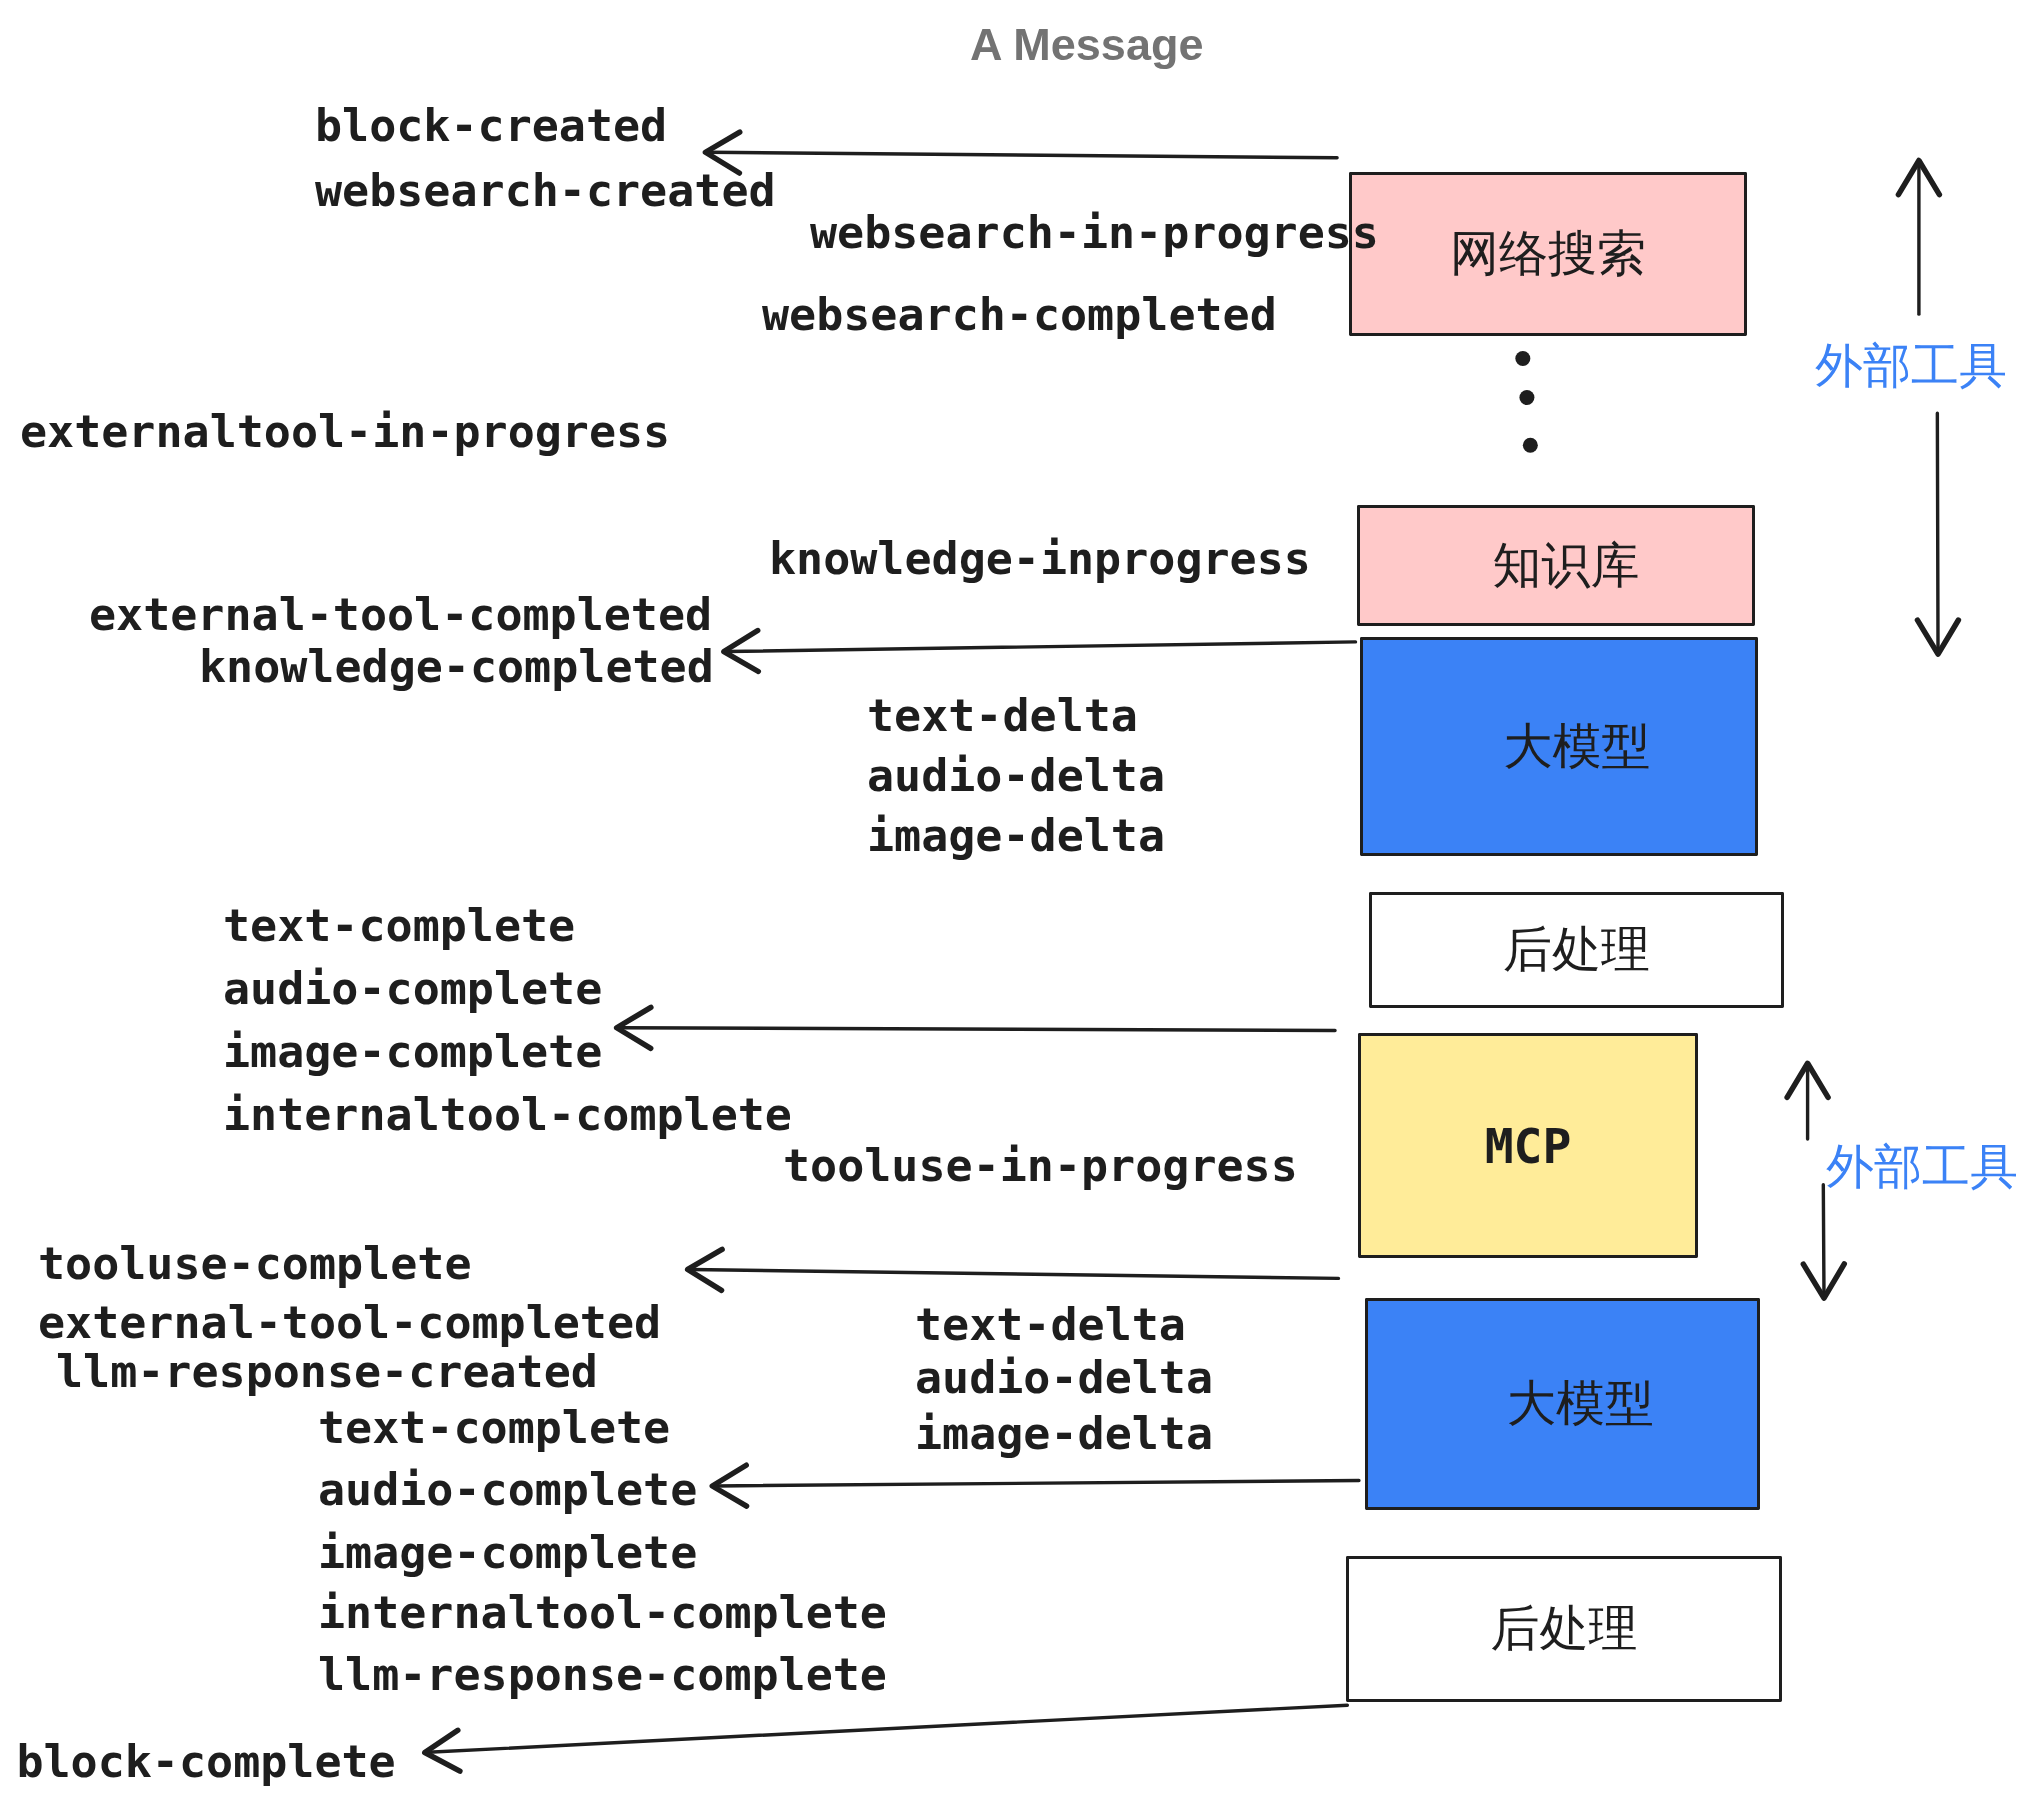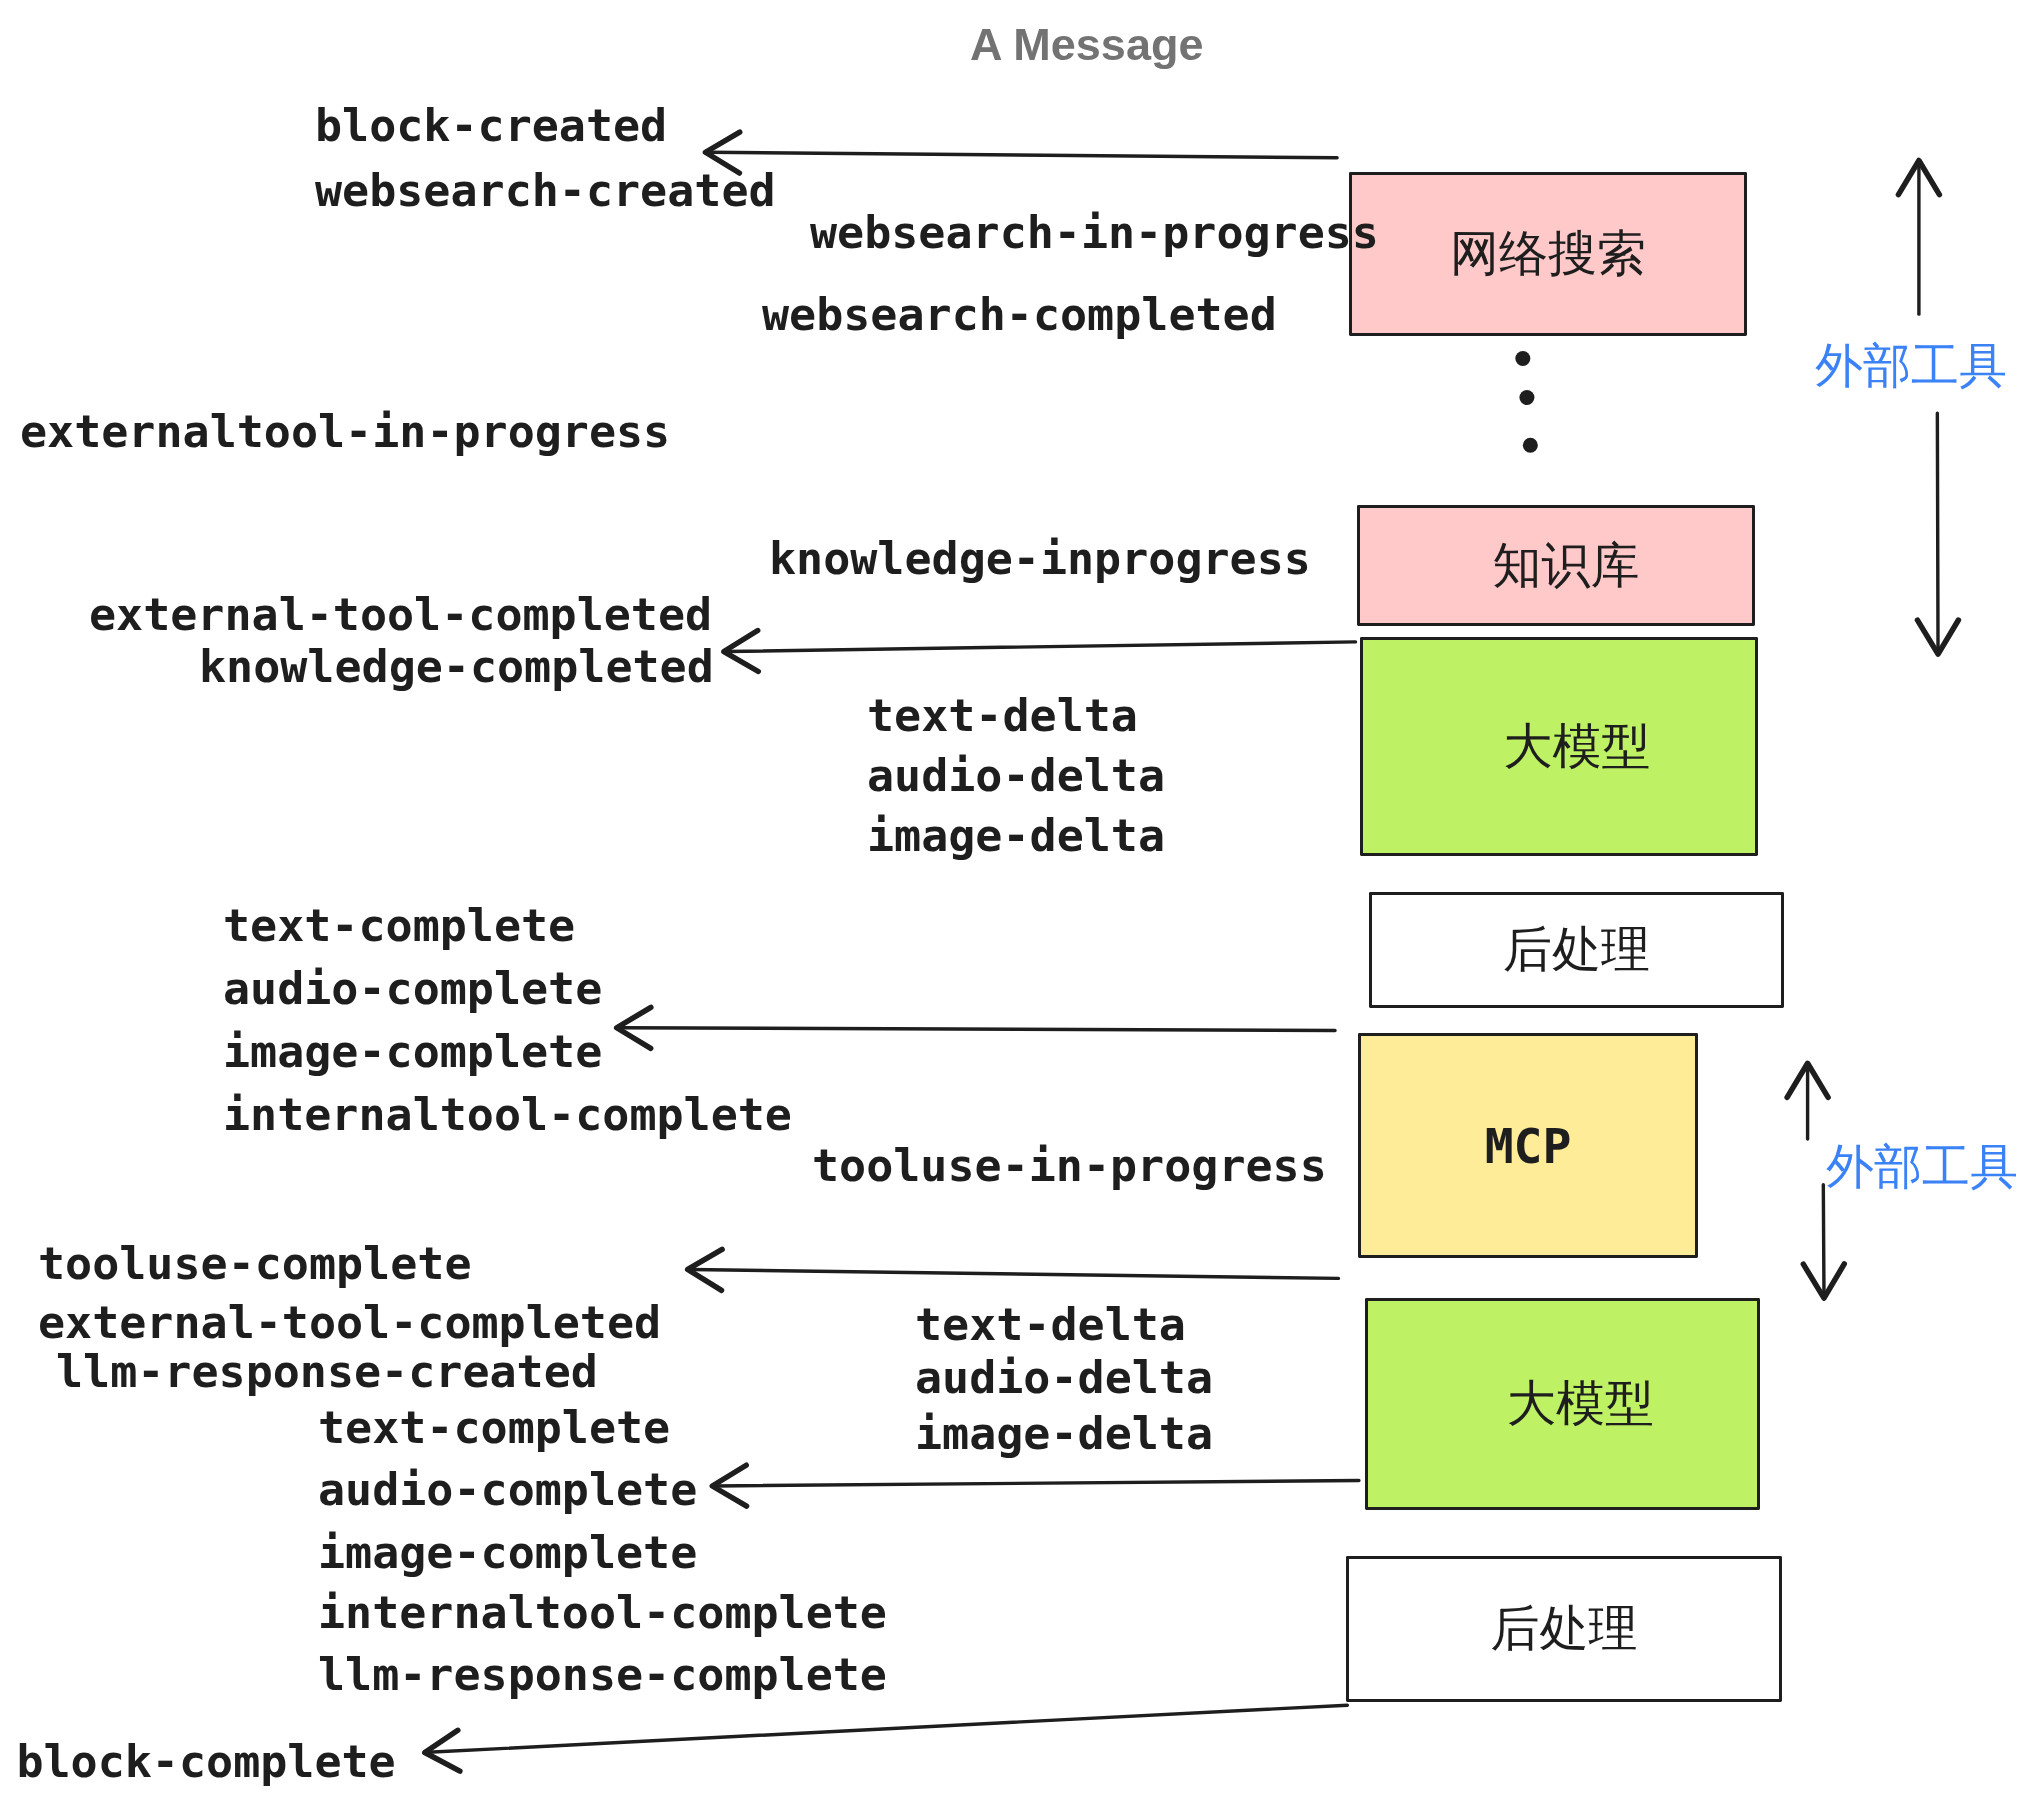--- a/index.html
+++ b/index.html
@@ -34,21 +34,21 @@
     border:3.4px solid #1e1e1e;
     border-radius:1.4px;
     display:flex;align-items:center;justify-content:center;
     box-sizing:border-box;
     font-family:"DejaVu Sans","Liberation Sans",sans-serif;
     font-size:49px;
     color:#1e1e1e;
   }
   .box .lbl{white-space:nowrap;}
   .c-pink{background:#ffc9c9;}
-  .c-green{background:#bef264;padding-left:36px;}
+  .c-green{background:#3b82f6;padding-left:36px;}
   .c-yellow{background:#ffec99;}
   .c-white{background:#ffffff;}
   .mono-box-label{font-family:"DejaVu Sans Mono",monospace;font-weight:700;font-size:48px;}
   .side{
     position:absolute;
     font-family:Liberation Sans, sans-serif;
     font-size:48px;
     white-space:nowrap;
     color:#3b82f6;
   }
@@ -118,21 +118,21 @@
   <div class="evt" style="left:769px;top:535px;">knowledge-inprogress</div>
   <div class="evt" style="left:89px;top:591px;">external-tool-completed</div>
   <div class="evt" style="left:199px;top:643px;">knowledge-completed</div>
   <div class="evt" style="left:867px;top:692px;">text-delta</div>
   <div class="evt" style="left:867px;top:752px;">audio-delta</div>
   <div class="evt" style="left:867px;top:812px;">image-delta</div>
   <div class="evt" style="left:223px;top:902px;">text-complete</div>
   <div class="evt" style="left:223px;top:965px;">audio-complete</div>
   <div class="evt" style="left:223px;top:1028px;">image-complete</div>
   <div class="evt" style="left:223px;top:1091px;">internaltool-complete</div>
-  <div class="evt" style="left:812px;top:1142px;">tooluse-in-progress</div>
+  <div class="evt" style="left:783px;top:1142px;">tooluse-in-progress</div>
   <div class="evt" style="left:38px;top:1240px;">tooluse-complete</div>
   <div class="evt" style="left:38px;top:1299px;">external-tool-completed</div>
   <div class="evt" style="left:56px;top:1348px;">llm-response-created</div>
   <div class="evt" style="left:318px;top:1404px;">text-complete</div>
   <div class="evt" style="left:318px;top:1466px;">audio-complete</div>
   <div class="evt" style="left:318px;top:1529px;">image-complete</div>
   <div class="evt" style="left:318px;top:1589px;">internaltool-complete</div>
   <div class="evt" style="left:318px;top:1651px;">llm-response-complete</div>
   <div class="evt" style="left:16.4px;top:1738px;">block-complete</div>
   <div class="evt" style="left:915px;top:1301px;">text-delta</div>

